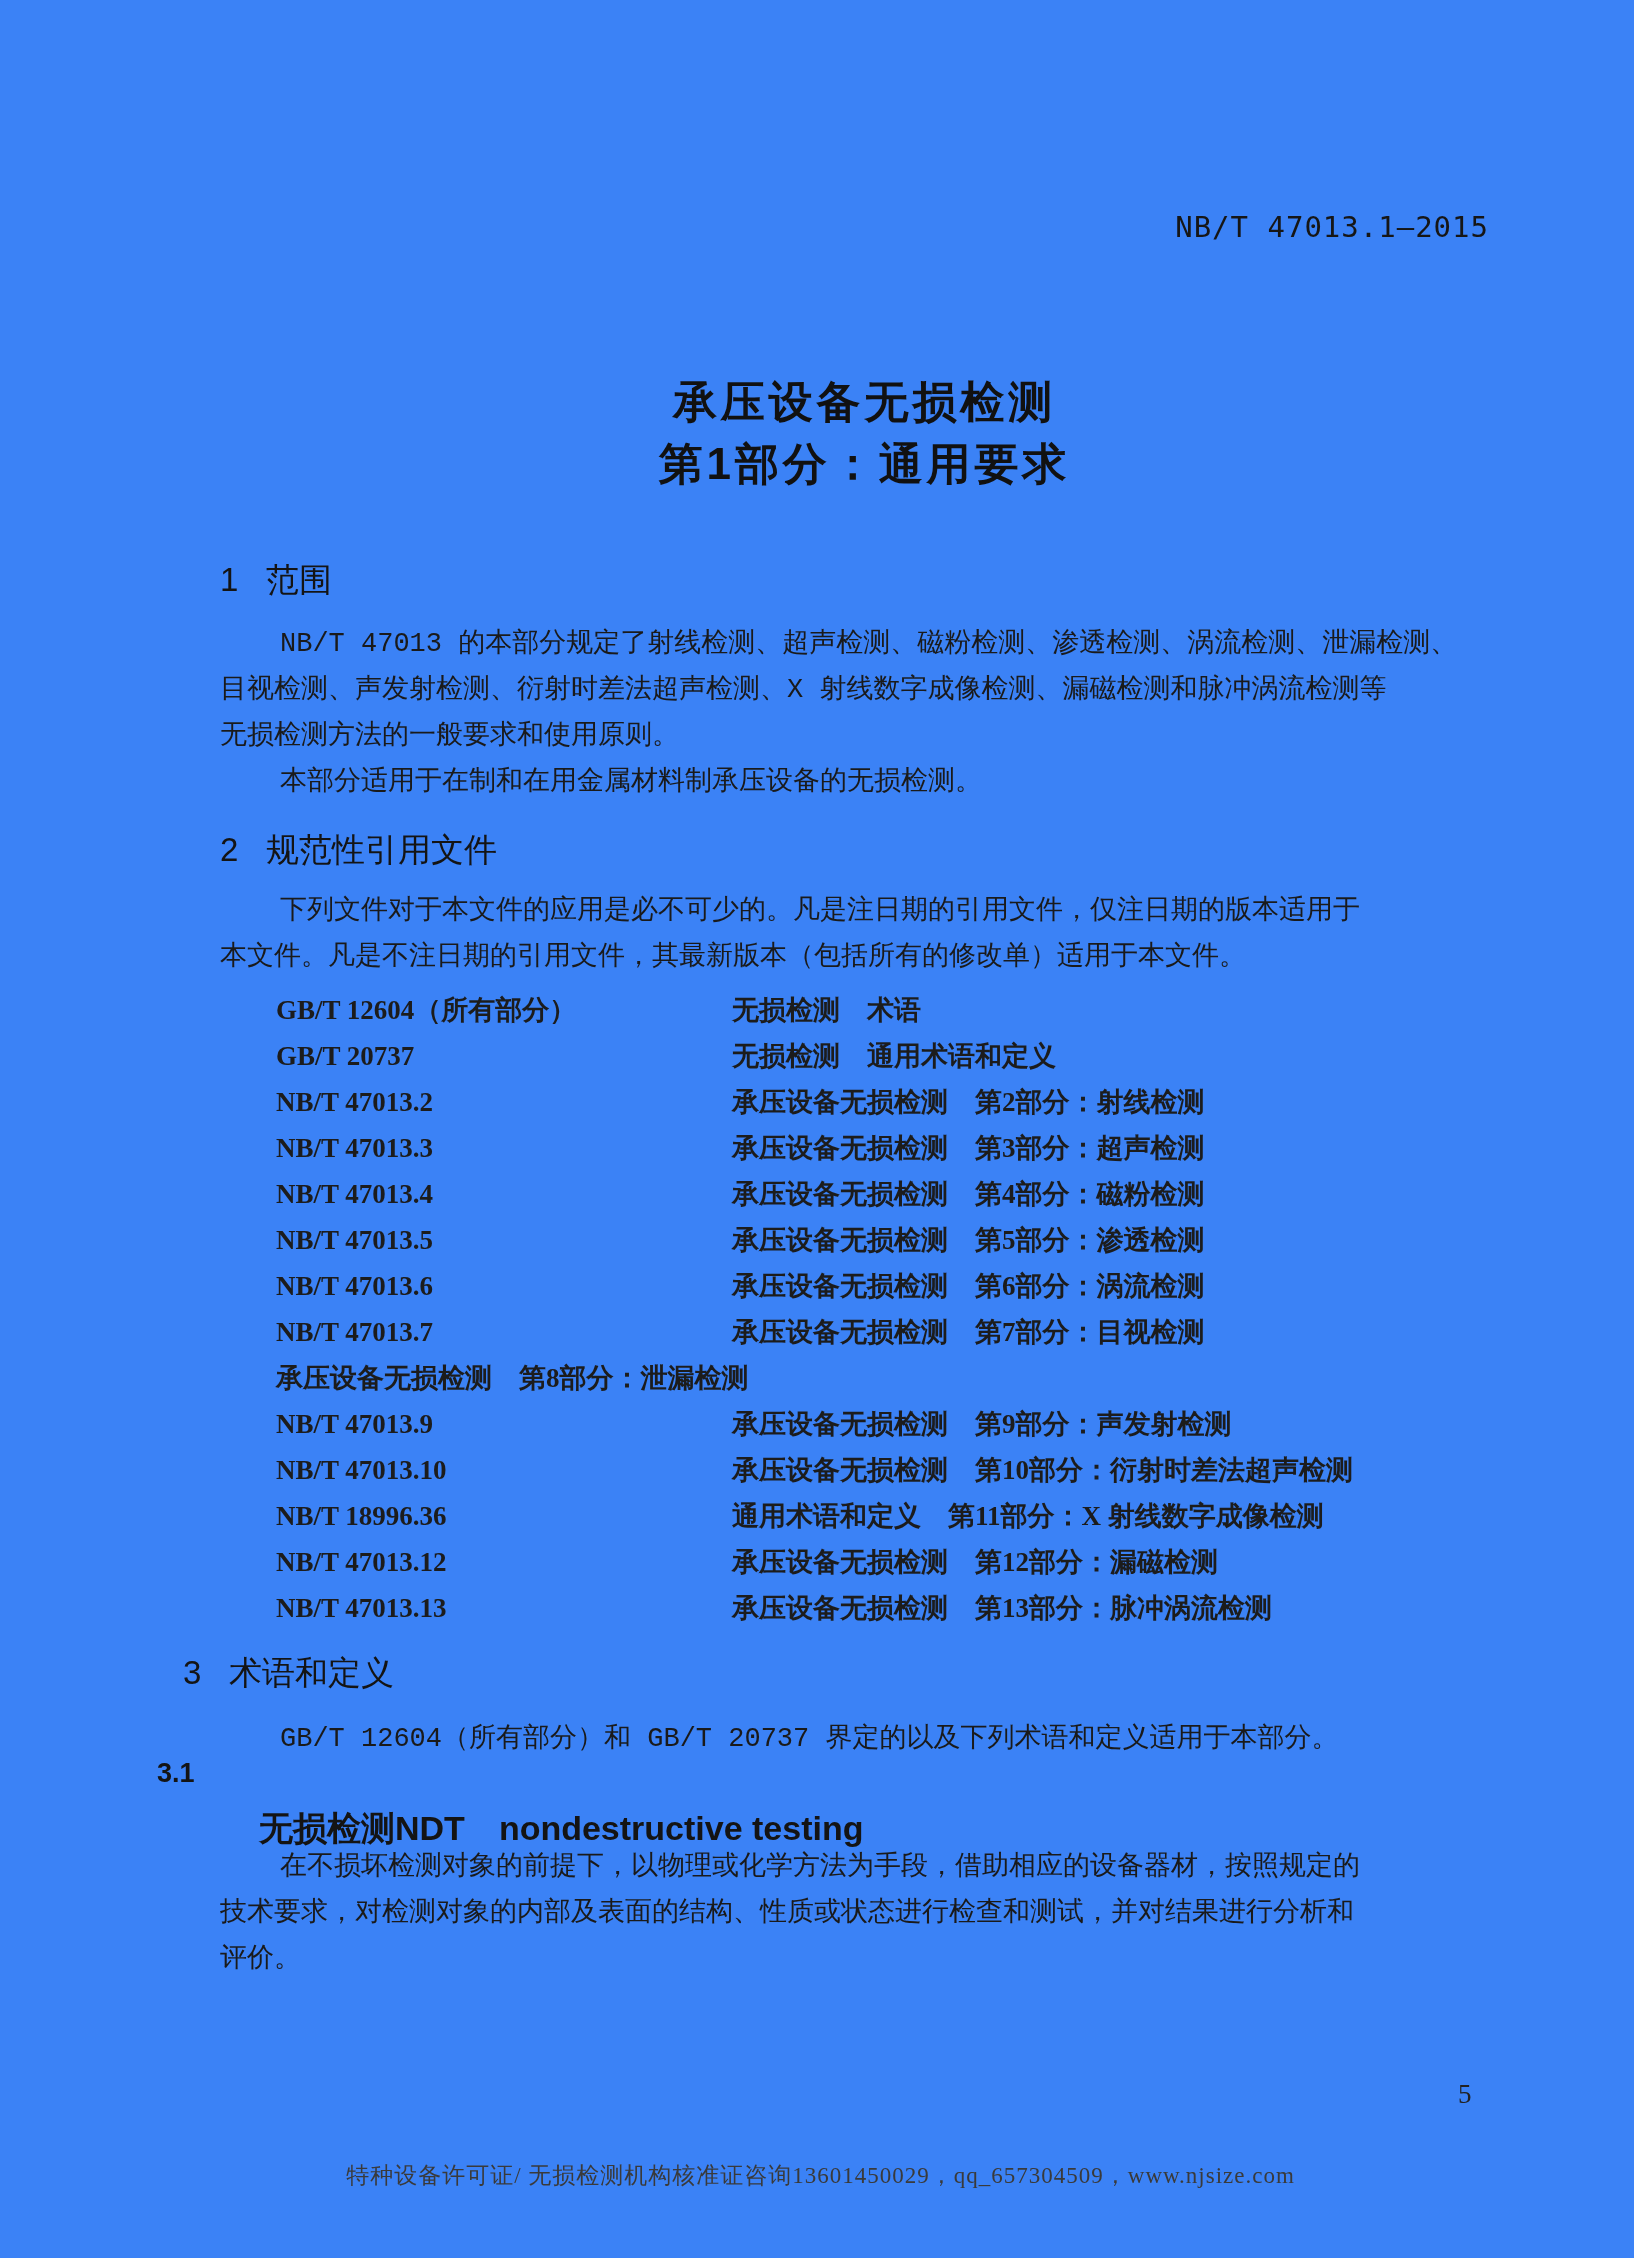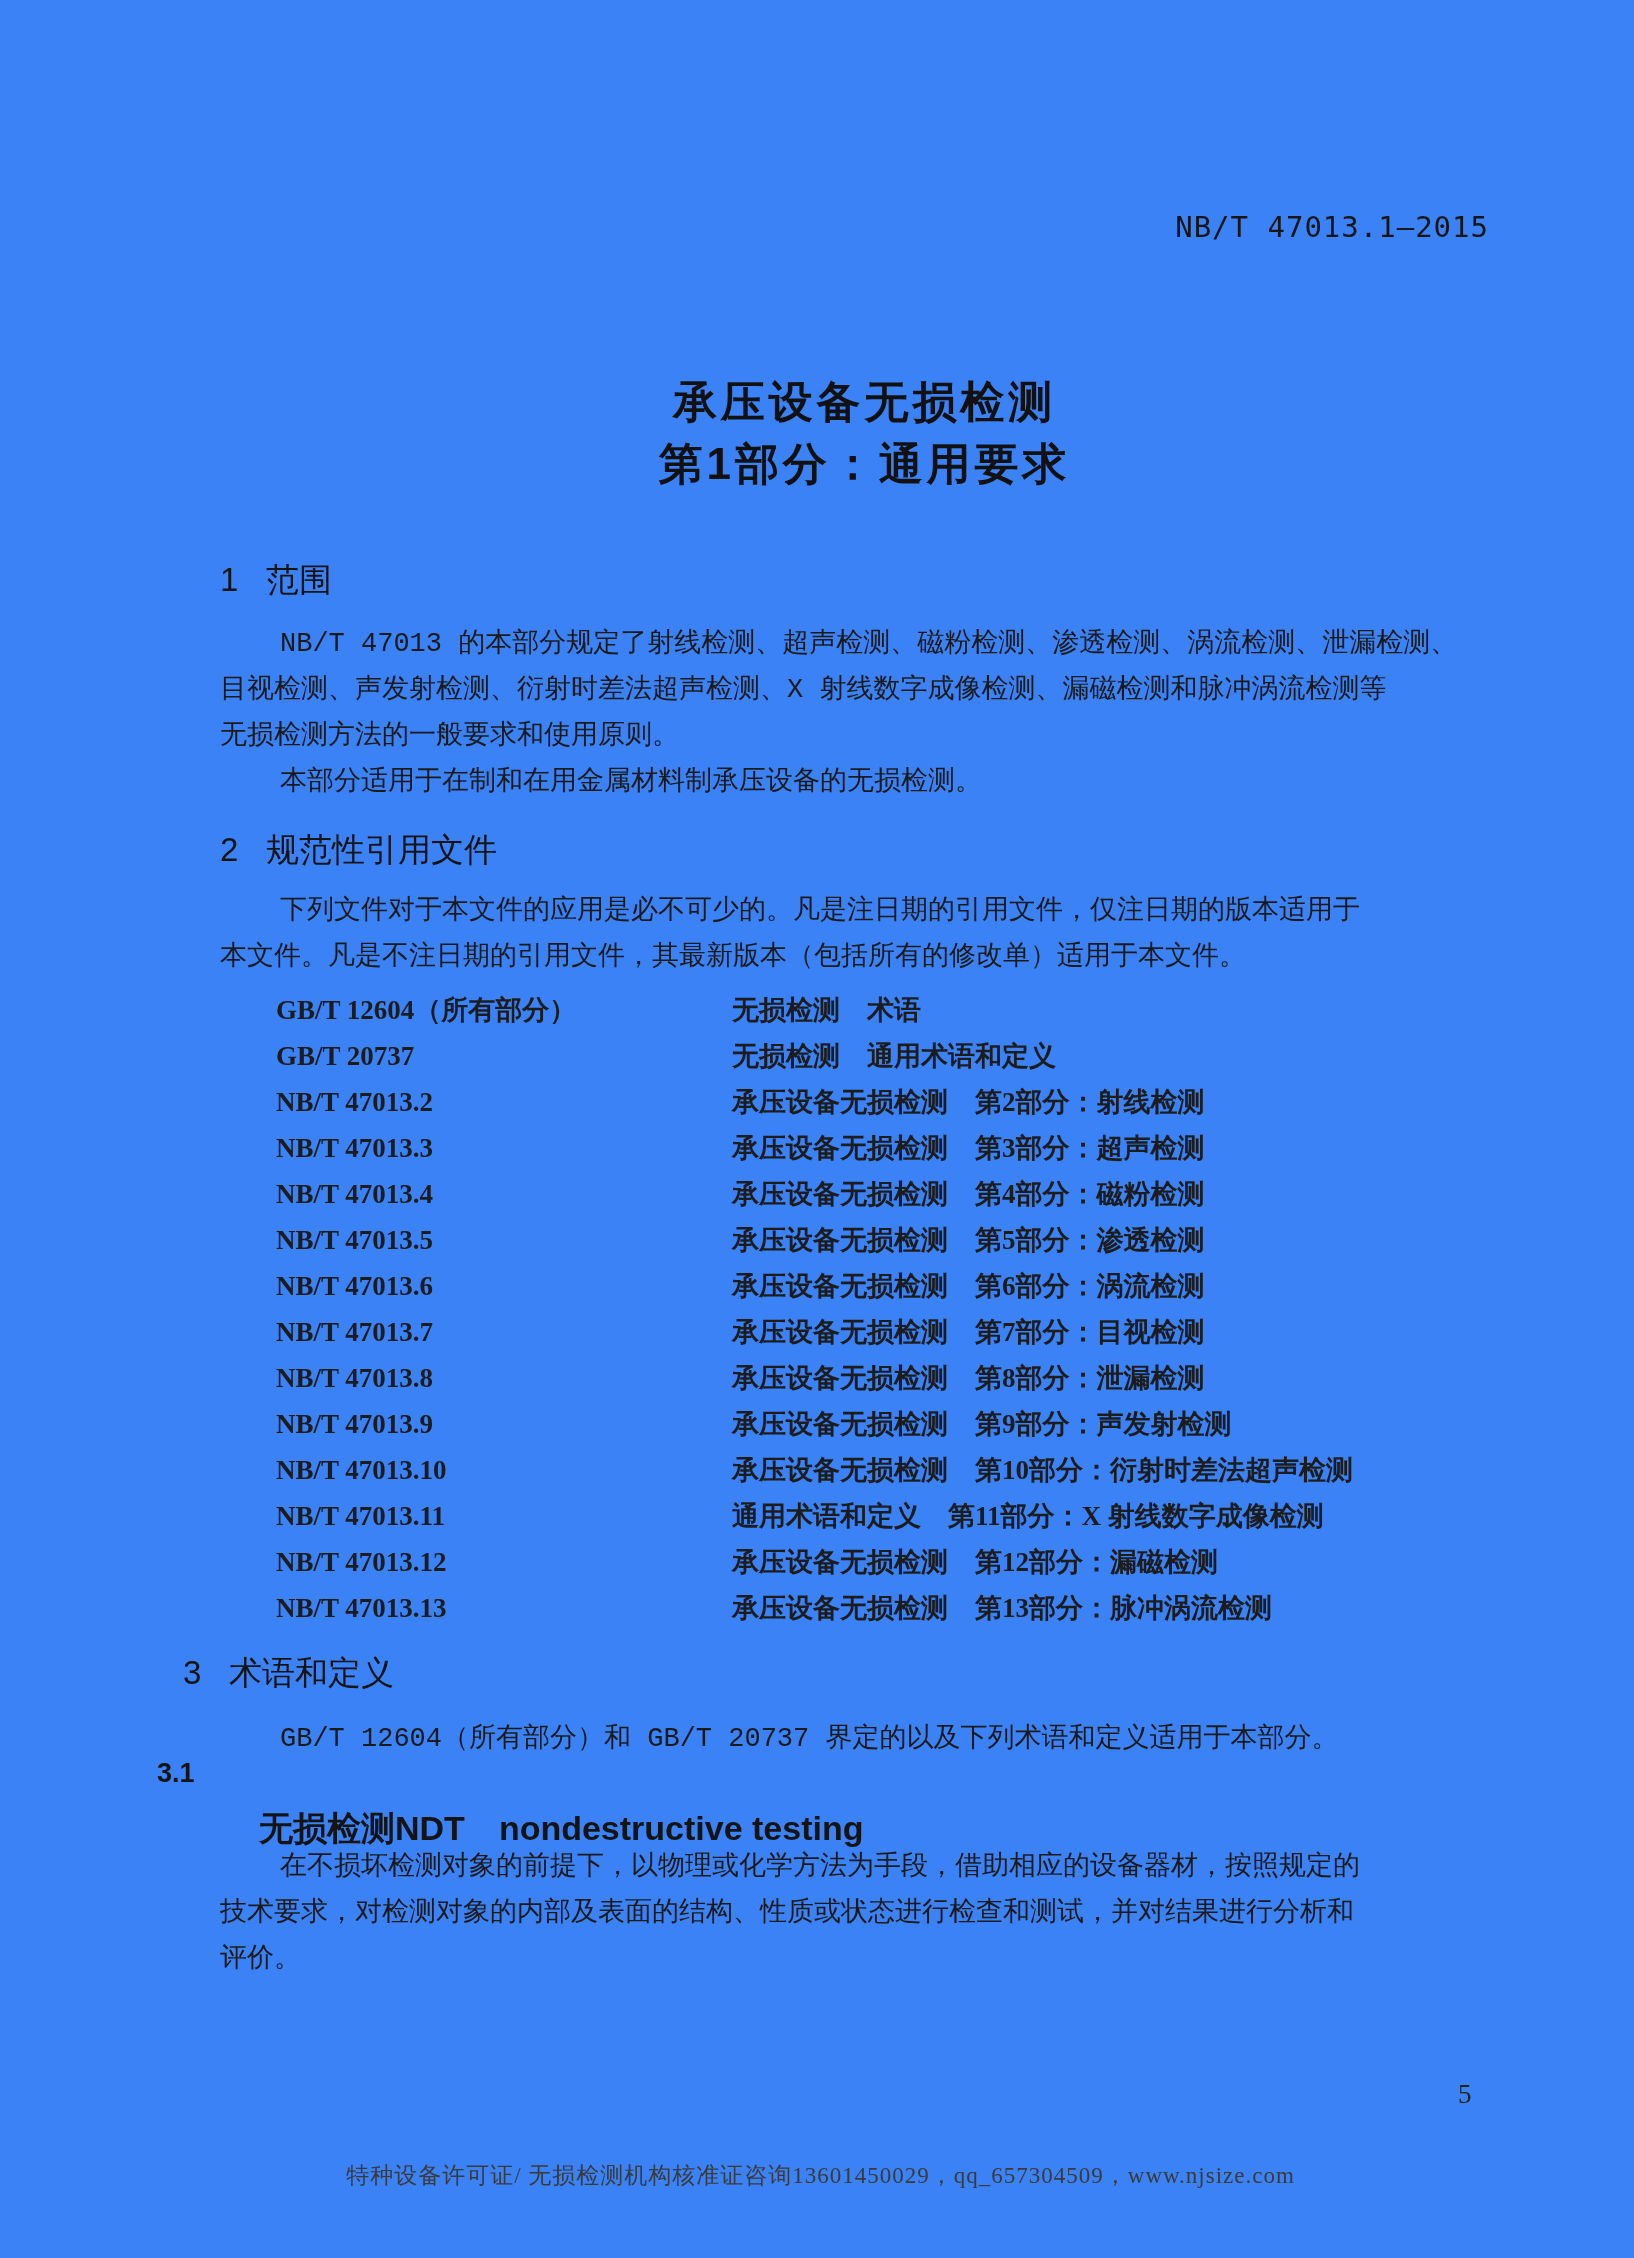--- a/index.html
+++ b/index.html
@@ -132,36 +132,35 @@
         <span class="ref-code">NB/T 47013.6</span>
         <span class="ref-title">承压设备无损检测　第6部分：涡流检测</span>
       </div>
 
       <div class="ref-row">
         <span class="ref-code">NB/T 47013.7</span>
         <span class="ref-title">承压设备无损检测　第7部分：目视检测</span>
       </div>
 
       <div class="ref-row">
-        <span class="ref-code">NB/T 47013.8</span>
         <span class="ref-title">承压设备无损检测　第8部分：泄漏检测</span>
       </div>
 
       <div class="ref-row">
         <span class="ref-code">NB/T 47013.9</span>
         <span class="ref-title">承压设备无损检测　第9部分：声发射检测</span>
       </div>
 
       <div class="ref-row">
         <span class="ref-code">NB/T 47013.10</span>
         <span class="ref-title">承压设备无损检测　第10部分：衍射时差法超声检测</span>
       </div>
 
       <div class="ref-row">
-        <span class="ref-code">NB/T 47013.11</span>
+        <span class="ref-code">NB/T 18996.36</span>
         <span class="ref-title">通用术语和定义　第11部分：X 射线数字成像检测</span>
       </div>
 
       <div class="ref-row">
         <span class="ref-code">NB/T 47013.12</span>
         <span class="ref-title">承压设备无损检测　第12部分：漏磁检测</span>
       </div>
 
       <div class="ref-row">
         <span class="ref-code">NB/T 47013.13</span>

